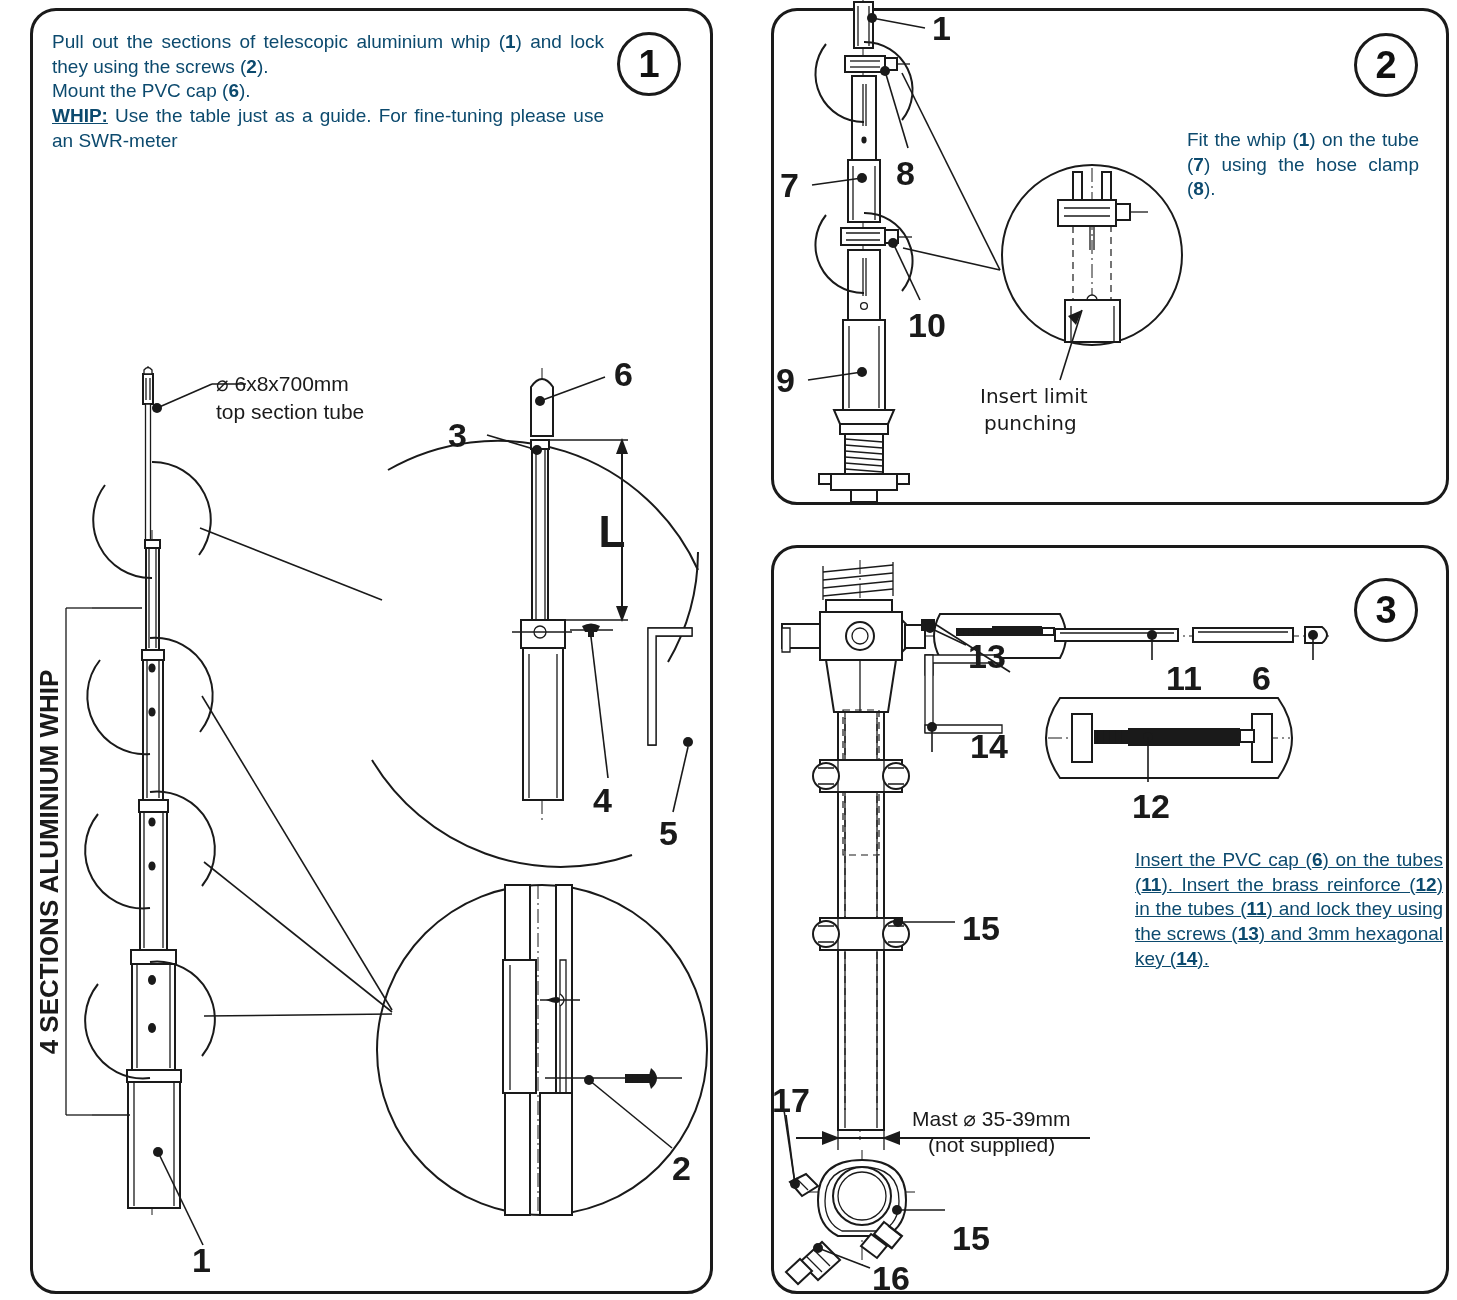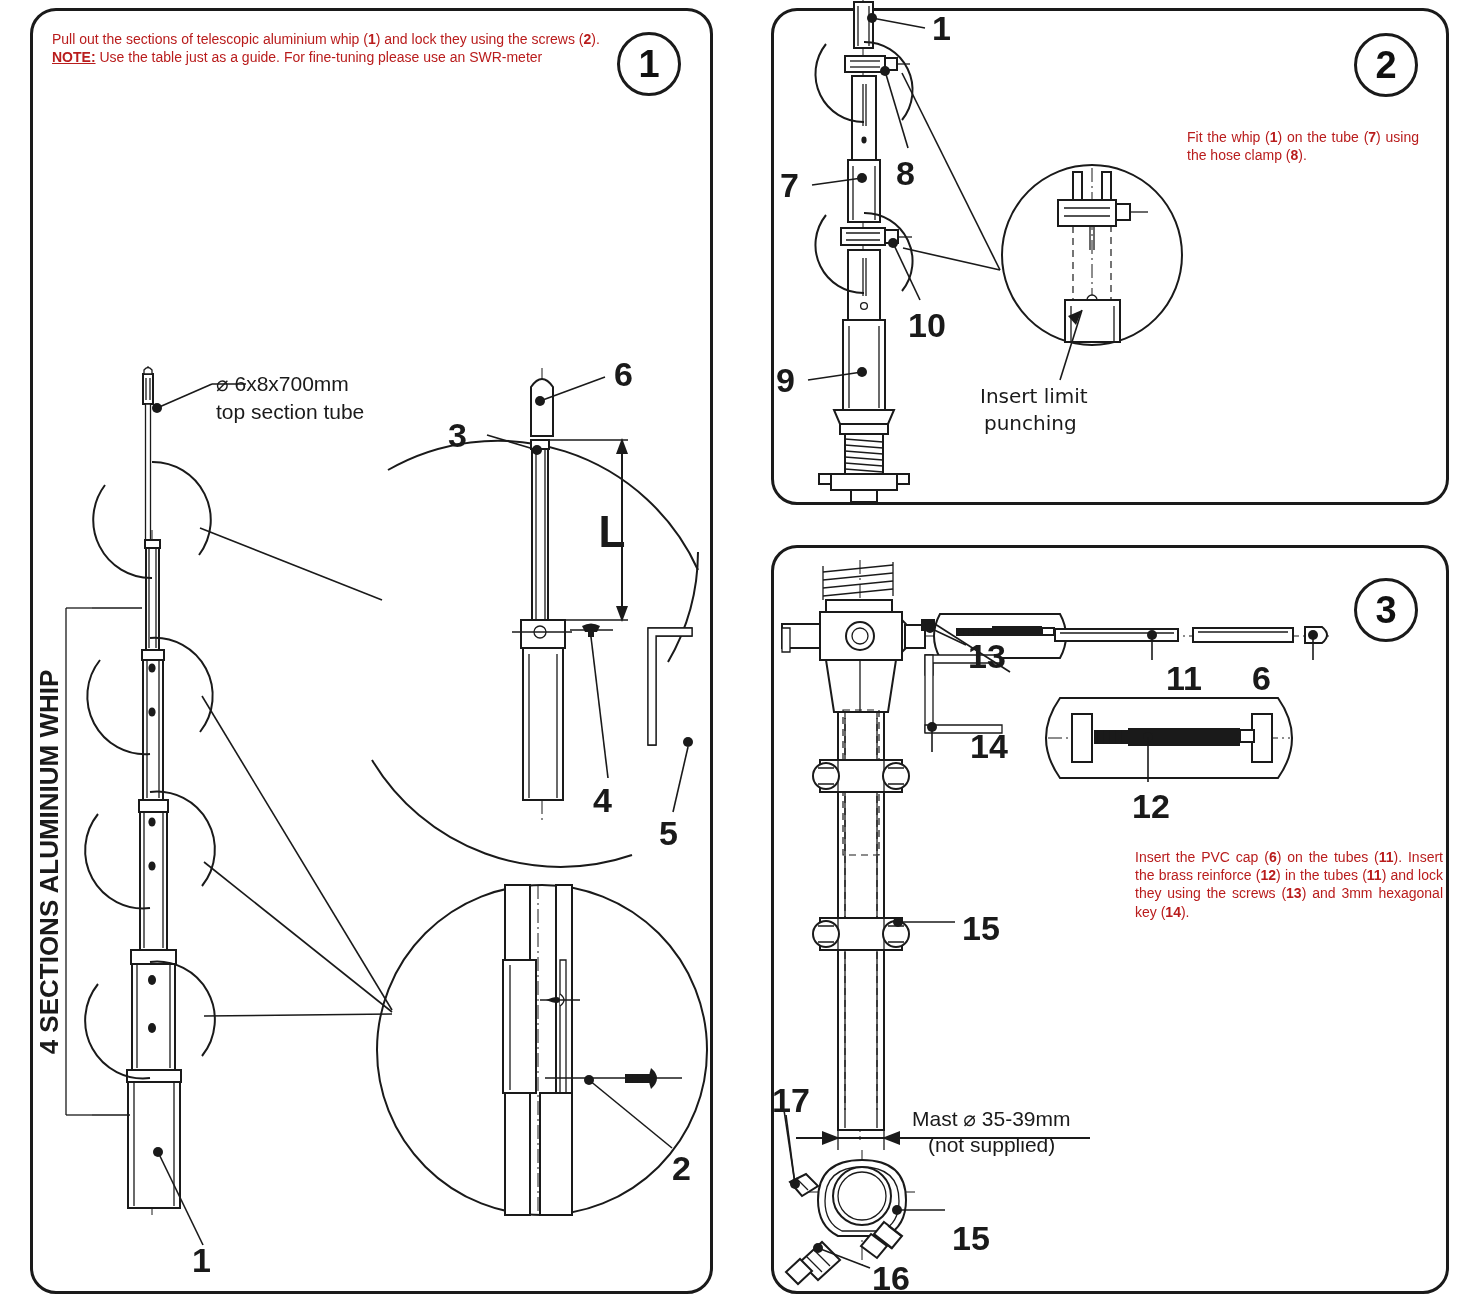--- a/index.html
+++ b/index.html
@@ -12,28 +12,28 @@
   #panel1{left:30px;top:8px;width:683px;height:1286px;}
   #panel2{left:771px;top:8px;width:678px;height:497px;}
   #panel3{left:771px;top:545px;width:678px;height:749px;}
 
   
   .badge{position:absolute;width:58px;height:58px;border:3px solid #1a1a1a;border-radius:50%;
          display:flex;align-items:center;justify-content:center;
          font-size:38px;font-weight:bold;line-height:1;background:#fff;}
 
   
-  .instr{position:absolute;font-size:14px;line-height:1.30;text-align:justify;color:#b91c1c;}
+  .instr{position:absolute;font-size:19px;line-height:1.30;text-align:justify;color:#0c4a6e;}
   .instr p{margin:0;}
   .instr b{font-weight:bold;}
   .u{text-decoration:underline;font-weight:bold;}
 
   #p1text{left:52px;top:30px;width:552px;}
   #p2text{left:1160px;top:128px;width:232px;margin-left:27px;}
-  #p3text{left:1135px;top:848px;width:308px;}
+  #p3text{left:1135px;top:848px;width:308px;text-decoration:underline;}
 
   
   svg.draw{position:absolute;left:0;top:0;overflow:visible;}
   .ln{fill:none;stroke:#1a1a1a;stroke-width:2;}
   .ln-t{fill:none;stroke:#1a1a1a;stroke-width:1.3;}
   .lead{fill:none;stroke:#1a1a1a;stroke-width:1.6;}
   .wf{fill:#ffffff;stroke:#1a1a1a;stroke-width:2;}
   .wf-t{fill:#ffffff;stroke:#1a1a1a;stroke-width:1.3;}
   .blk{fill:#1a1a1a;}
   .cen{fill:none;stroke:#1a1a1a;stroke-width:1;stroke-dasharray:14 4 2 4;}
@@ -49,21 +49,22 @@
 <body>
 
 <div class="panel" id="panel1"></div>
 
 <div class="badge" style="left:617px;top:32px;">
   <span>1</span>
 </div>
 
 <div class="instr" id="p1text">
   <p>Pull out the sections of telescopic aluminium whip (<b>1</b>) and lock they using the screws (<b>2</b>).</p>
-  <p><span class="u">NOTE:</span> Use the table just as a guide. For fine-tuning please use an SWR-meter</p>
+  <p>Mount the PVC cap (<b>6</b>).</p>
+  <p><span class="u">WHIP:</span> Use the table just as a guide. For fine-tuning please use an SWR-meter</p>
 </div>
 
 <svg class="draw" id="svg1" width="1457" height="1300">
 
   <g>
     <line class="cen" x1="148" y1="366" x2="148" y2="540"></line>
     <path class="wf" d="M143 374 L153 374 L153 404 L143 404 Z"></path>
     <path class="wf-t" d="M144 370 q4 -5 8 0 L152 374 L144 374 Z"></path>
     <line class="ln-t" x1="146" y1="378" x2="146" y2="400"></line>
     <line class="ln-t" x1="150" y1="378" x2="150" y2="400"></line>

